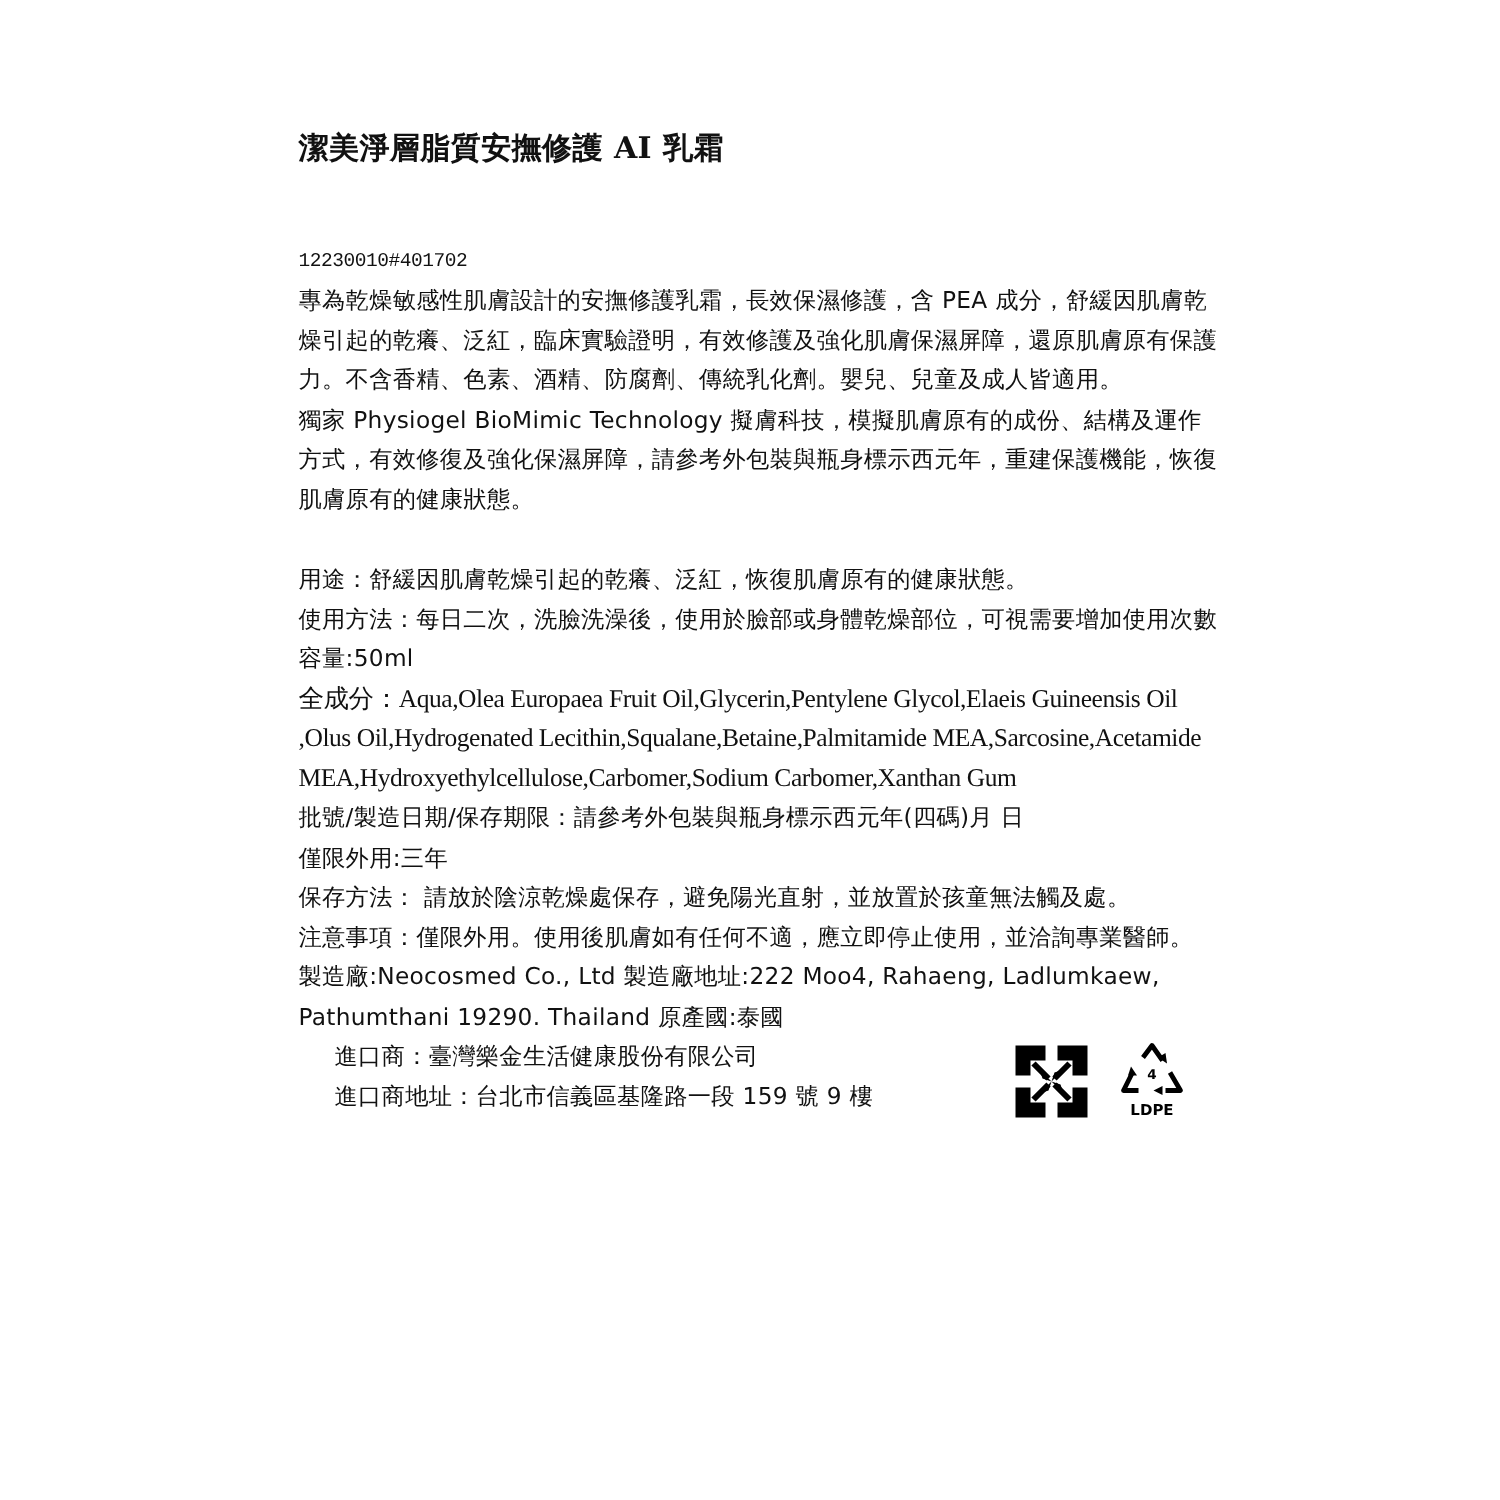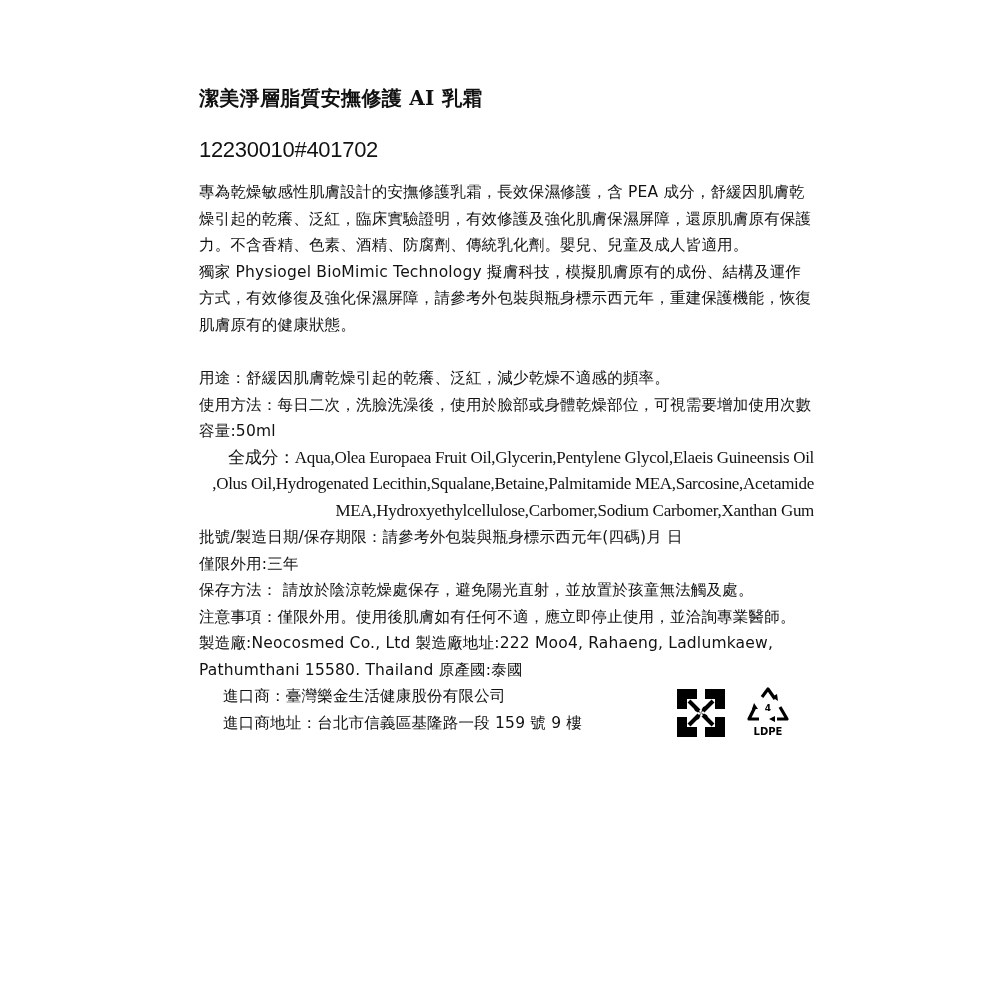--- a/index.html
+++ b/index.html
@@ -1,46 +1,46 @@
 <!DOCTYPE html>
 <html><head>
   <meta charset="utf-8">
   <style>
     html, body { margin: 0; padding: 0; background: #ffffff; }
     body { width: 1000px; height: 1000px; position: relative; overflow: hidden; color: #111; }
     .doc { position: absolute; left: 199px; top: 84px; width: 615px; }
     .title { font-family: "DejaVu Serif", serif; font-size: 20px; font-weight: bold; line-height: 28px; margin: 0; letter-spacing: 0.3px; }
-    .sku { font-family: Liberation Sans, sans-serif; font-size: 22px; margin-top: 25px; line-height: 26px; letter-spacing: -0.3px; }
+    .sku { font-family: Liberation Mono, monospace; font-size: 13px; margin-top: 49px; line-height: 26px; letter-spacing: -0.3px; }
     .p { font-family: "DejaVu Sans", sans-serif; font-size: 15.5px; line-height: 26.5px; margin: 0; letter-spacing: 0.2px; }
-    .p.serif { font-family: "Liberation Serif", serif; font-size: 17px; letter-spacing: -0.3px; text-align: right; }
-    .gap1 { margin-top: 16px; }
+    .p.serif { font-family: "Liberation Serif", serif; font-size: 17px; letter-spacing: -0.3px; }
+    .gap1 { }
     .gap2 { margin-top: 27px; }
     .footer { position: relative; margin-left: 24px; }
     .logos { position: absolute; left: 452px; top: 4px; display: flex; gap: 18px; align-items: flex-start; }
     .logo { display: block; }
   </style>
 </head>
 <body>
 
 <div class="doc">
   <h1 class="title">潔美淨層脂質安撫修護 AI 乳霜</h1>
   <div class="sku">12230010#401702</div>
 
   <p class="p gap1">專為乾燥敏感性肌膚設計的安撫修護乳霜，長效保濕修護，含 PEA 成分，舒緩因肌膚乾燥引起的乾癢、泛紅，臨床實驗證明，有效修護及強化肌膚保濕屏障，還原肌膚原有保護力。不含香精、色素、酒精、防腐劑、傳統乳化劑。嬰兒、兒童及成人皆適用。</p>
   <p class="p">獨家 Physiogel BioMimic Technology 擬膚科技，模擬肌膚原有的成份、結構及運作方式，有效修復及強化保濕屏障，請參考外包裝與瓶身標示西元年，重建保護機能，恢復肌膚原有的健康狀態。</p>
 
-  <p class="p gap2">用途：舒緩因肌膚乾燥引起的乾癢、泛紅，減少乾燥不適感的頻率。</p>
+  <p class="p gap2">用途：舒緩因肌膚乾燥引起的乾癢、泛紅，恢復肌膚原有的健康狀態。</p>
   <p class="p">使用方法：每日二次，洗臉洗澡後，使用於臉部或身體乾燥部位，可視需要增加使用次數</p>
   <p class="p">容量:50ml</p>
   <p class="p serif">全成分：Aqua,Olea Europaea Fruit Oil,Glycerin,Pentylene Glycol,Elaeis Guineensis Oil ,Olus Oil,Hydrogenated Lecithin,Squalane,Betaine,Palmitamide MEA,Sarcosine,Acetamide MEA,Hydroxyethylcellulose,Carbomer,Sodium Carbomer,Xanthan Gum</p>
   <p class="p">批號/製造日期/保存期限：請參考外包裝與瓶身標示西元年(四碼)月  日</p>
   <p class="p">僅限外用:三年</p>
   <p class="p">保存方法：  請放於陰涼乾燥處保存，避免陽光直射，並放置於孩童無法觸及處。</p>
   <p class="p">注意事項：僅限外用。使用後肌膚如有任何不適，應立即停止使用，並洽詢專業醫師。</p>
-  <p class="p">製造廠:Neocosmed Co., Ltd 製造廠地址:222 Moo4, Rahaeng, Ladlumkaew, Pathumthani 15580. Thailand  原產國:泰國</p>
+  <p class="p">製造廠:Neocosmed Co., Ltd 製造廠地址:222 Moo4, Rahaeng, Ladlumkaew, Pathumthani 19290. Thailand  原產國:泰國</p>
 
   <div class="footer">
     <p class="p">進口商：臺灣樂金生活健康股份有限公司</p>
     <p class="p">進口商地址：台北市信義區基隆路一段 159 號 9 樓</p>
 
     <div class="logos">
       <svg class="logo" width="52" height="52" viewBox="0 0 52 52">
         <g fill="#000">
           <path d="M2 2 H22 V12 H12 V22 H2 Z"></path>
           <path d="M30 2 H50 V22 H40 V12 H30 Z"></path>

